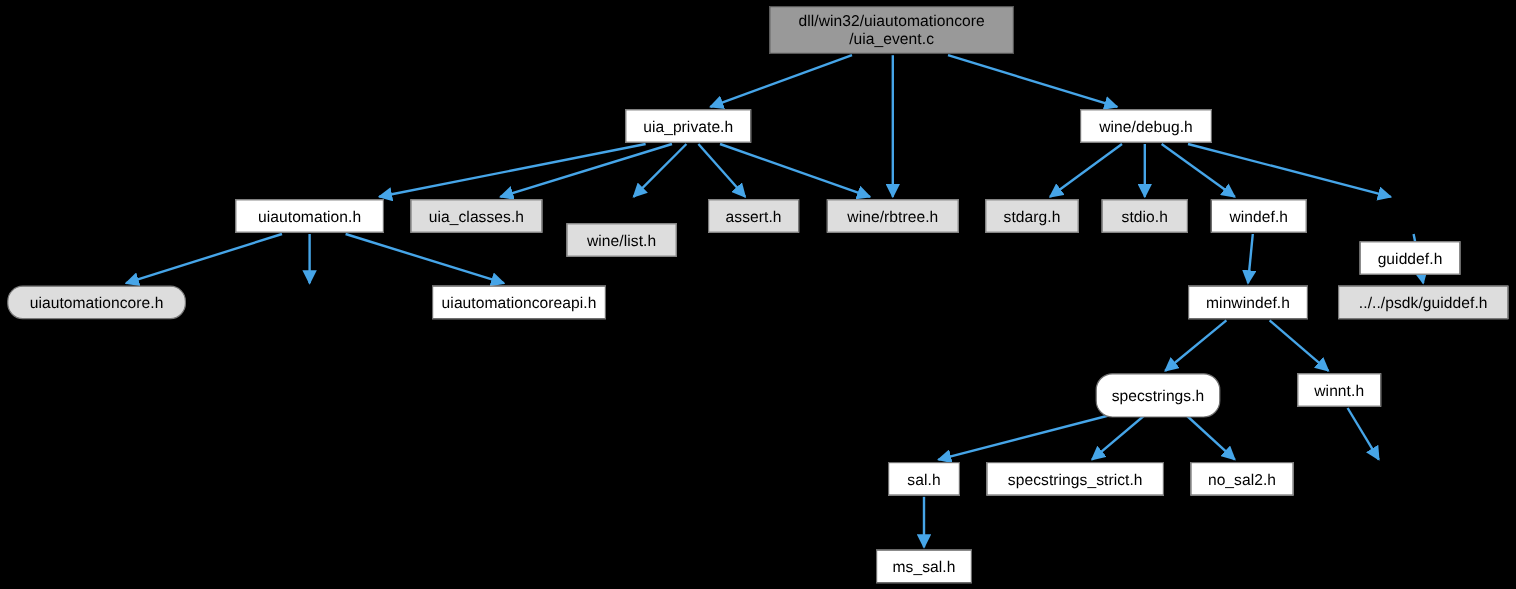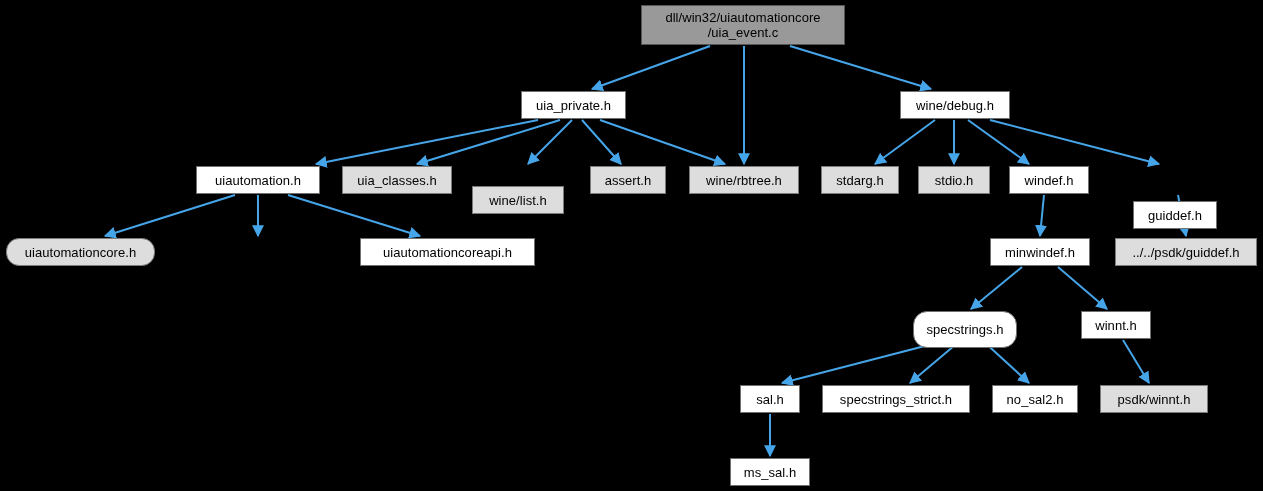--- a/index.html
+++ b/index.html
@@ -95,23 +95,22 @@
     <div class="gnode fill-white" style="left: 196px; top: 166px; width: 124px; height: 28px;">uiautomation.h</div>
     <div class="gnode fill-leaf" style="left: 342px; top: 166px; width: 110px; height: 28px;">uia_classes.h</div>
     <div class="gnode fill-leaf" style="left: 472px; top: 166px; width: 92px; height: 28px; margin-top: 20px;">wine/list.h</div>
     <div class="gnode fill-leaf" style="left: 590px; top: 166px; width: 76px; height: 28px;">assert.h</div>
     <div class="gnode fill-leaf" style="left: 689px; top: 166px; width: 110px; height: 28px;">wine/rbtree.h</div>
     <div class="gnode fill-leaf" style="left: 821px; top: 166px; width: 78px; height: 28px;">stdarg.h</div>
     <div class="gnode fill-leaf" style="left: 918px; top: 166px; width: 72px; height: 28px;">stdio.h</div>
     <div class="gnode fill-white" style="left: 1009px; top: 166px; width: 80px; height: 28px;">windef.h</div>
     <div class="gnode fill-white" style="left: 1133px; top: 166px; width: 84px; height: 28px; margin-top: 35px;">guiddef.h</div>
     <div class="gnode fill-leaf" style="left: 6px; top: 238px; width: 149px; height: 28px; border-radius: 13px;">uiautomationcore.h</div>
-    <div class="gnode fill-white" style="left: 360px; top: 238px; width: 175px; height: 28px;">uiautomationcoreapi.h</div>
+    <div class="gnode fill-white" style="left: 360px; top: 238px; width: 145px; height: 28px;">uiautomationcoreapi.h</div>
     <div class="gnode fill-white" style="left: 990px; top: 238px; width: 100px; height: 28px;">minwindef.h</div>
     <div class="gnode fill-leaf" style="left: 1115px; top: 238px; width: 142px; height: 28px;">../../psdk/guiddef.h</div>
     <div class="gnode fill-white" style="left: 913px; top: 311px; width: 104px; height: 37px; border-radius: 14px;">specstrings.h</div>
     <div class="gnode fill-white" style="left: 1081px; top: 311px; width: 70px; height: 28px;">winnt.h</div>
     <div class="gnode fill-white" style="left: 740px; top: 385px; width: 60px; height: 28px;">sal.h</div>
     <div class="gnode fill-white" style="left: 822px; top: 385px; width: 148px; height: 28px;">specstrings_strict.h</div>
     <div class="gnode fill-white" style="left: 992px; top: 385px; width: 86px; height: 28px;">no_sal2.h</div>
-    <div class="gnode fill-leaf" style="left: 1100px; top: 385px; width: 108px; height: 28px;">psdk/winnt.h</div>
     <div class="gnode fill-white" style="left: 730px; top: 458px; width: 80px; height: 28px;">ms_sal.h</div>
   </div>
 
 </body></html>

